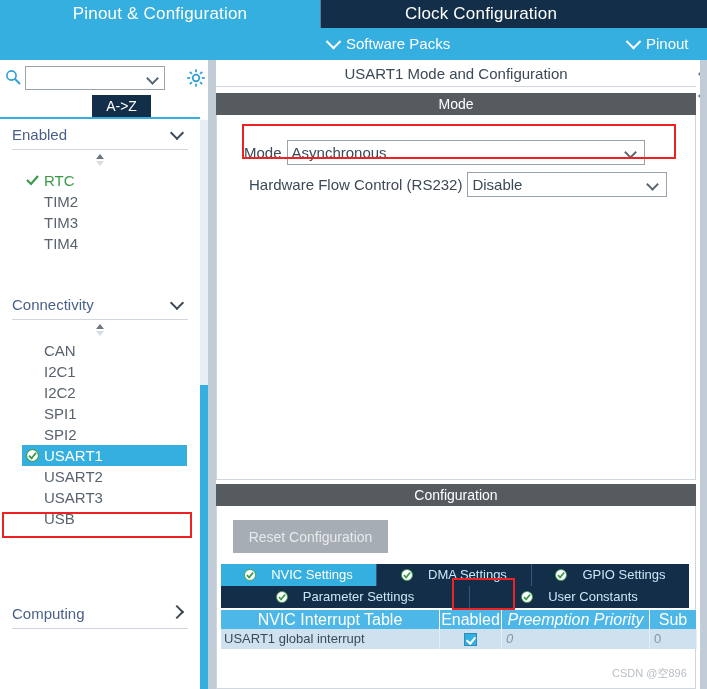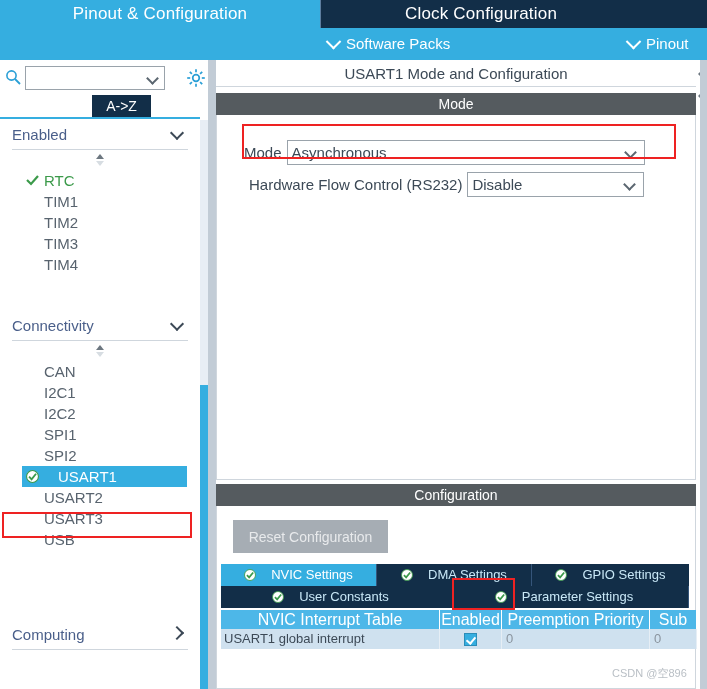--- a/index.html
+++ b/index.html
@@ -113,21 +113,21 @@
   .item {
     height: 21px; line-height: 21px;
     padding-left: 44px;
     font-size: 15px; color: #58636e;
     position: relative;
     white-space: nowrap;
   }
   .item.green { color: #3b9a4a; }
   .item.selected {
     background: #35aee0; color: #ffffff;
-    margin-left: 22px; padding-left: 36px; width: 165px;
+    margin-left: 22px; padding-left: 22px; width: 165px;
   }
   .item .chk {
     position: absolute; left: 26px; top: 4px;
     width: 13px; height: 13px;
   }
   .item.selected .chk { left: 4px; }
 
   
   .sb-track {
     position: absolute; left: 200px; top: 60px; width: 8px; height: 629px;
@@ -174,21 +174,21 @@
   .combo .ctext { font-size: 15px; color: #3c4956; padding-left: 4px; }
   .combo .cchev {
     position: absolute; right: 9px; top: 7px;
     width: 9px; height: 9px;
     border-right: 2px solid #5b6670; border-bottom: 2px solid #5b6670;
     transform: rotate(45deg);
   }
   .row-mode { left: 27px; top: 24px; }
   .row-mode .combo { width: 358px; }
   .row-hw { left: 32px; top: 56px; }
-  .row-hw .combo { width: 177px; }
+  .row-hw .combo { width: 200px; }
 
   .cfg-head { position: absolute; left: 0; top: 424px; width: 480px; }
   .cfg-body {
     position: absolute; left: 0; top: 446px; width: 480px; height: 183px;
     background: #ffffff; border: 1px solid #cfd6dd; border-top: none;
   }
   .reset-btn {
     position: absolute; left: 16px; top: 14px; width: 155px; height: 33px;
     background: #a6adb4; color: #e8eaec;
     font-size: 14px; text-align: center; line-height: 28px;
@@ -217,21 +217,21 @@
     overflow: hidden; white-space: nowrap;
   }
   .nvic-row { display: flex; height: 20px; background: #cfe1ef; }
   .nvic-row .td {
     font-size: 13px; color: #3c4956; line-height: 20px;
     border-right: 1px solid #e6eef5;
     overflow: hidden; white-space: nowrap;
   }
   .c1 { width: 219px; }
   .c2 { width: 62px; }
-  .c3 { width: 148px; }
+  .c3 { width: 148px; font-style: italic; }
   .c4 { width: 47px; }
   .td.c1 { padding-left: 3px; }
   .td.c2 { display: flex; align-items: center; justify-content: center; }
   .td.c3, .td.c4 { padding-left: 4px; color: #8a949e; }
   .checkbox {
     width: 13px; height: 13px; background: #35aee0;
     border: 1px solid #2a8cb8; position: relative;
   }
   .checkbox:after {
     content: ""; position: absolute; left: 3px; top: 1px;
@@ -326,23 +326,20 @@
           <polygon points="3,9 11,9 7,14" fill="#d7dde2"></polygon>
         </svg>
       </div>
       <div class="item green">
         <svg class="chk" viewBox="0 0 13 13">
           <polyline points="1,6 5,10 12,2" fill="none" stroke="#3b9a4a" stroke-width="2.2"></polyline>
         </svg>
         <span>RTC</span>
       </div>
       <div class="item">
-        <span>TIM1</span>
-      </div>
-      <div class="item">
         <span>TIM2</span>
       </div>
       <div class="item">
         <span>TIM3</span>
       </div>
       <div class="item">
         <span>TIM4</span>
       </div>
 
       <div style="height:36px"></div>
@@ -449,33 +446,33 @@
         <div class="cfg-tab" style="width:157px;border-right:none">
           <svg class="ok" viewBox="0 0 14 14">
             <circle cx="7" cy="7" r="6.4" fill="#ffffff" stroke="#3b9a4a" stroke-width="1"></circle>
             <polyline points="3.4,7.2 6,9.8 10.7,4.1" fill="none" stroke="#3b9a4a" stroke-width="2"></polyline>
           </svg>
           <span>GPIO Settings</span>
         </div>
       </div>
 
       <div class="tabrow r2">
+        <div class="cfg-tab" style="width:249px">
+          <svg class="ok" viewBox="0 0 14 14">
+            <circle cx="7" cy="7" r="6.4" fill="#ffffff" stroke="#3b9a4a" stroke-width="1"></circle>
+            <polyline points="3.4,7.2 6,9.8 10.7,4.1" fill="none" stroke="#3b9a4a" stroke-width="2"></polyline>
+          </svg>
+          <span>Parameter Settings</span>
+        </div>
         <div class="cfg-tab" style="width:219px;border-right:none">
           <svg class="ok" viewBox="0 0 14 14">
             <circle cx="7" cy="7" r="6.4" fill="#ffffff" stroke="#3b9a4a" stroke-width="1"></circle>
             <polyline points="3.4,7.2 6,9.8 10.7,4.1" fill="none" stroke="#3b9a4a" stroke-width="2"></polyline>
           </svg>
           <span>User Constants</span>
-        </div>
-        <div class="cfg-tab" style="width:249px">
-          <svg class="ok" viewBox="0 0 14 14">
-            <circle cx="7" cy="7" r="6.4" fill="#ffffff" stroke="#3b9a4a" stroke-width="1"></circle>
-            <polyline points="3.4,7.2 6,9.8 10.7,4.1" fill="none" stroke="#3b9a4a" stroke-width="2"></polyline>
-          </svg>
-          <span>Parameter Settings</span>
         </div>
       </div>
 
       <div class="nvic">
         <div class="nvic-head">
           <div class="th c1">NVIC Interrupt Table</div>
           <div class="th c2">Enabled</div>
           <div class="th c3">Preemption Priority</div>
           <div class="th c4">Sub </div>
         </div>

